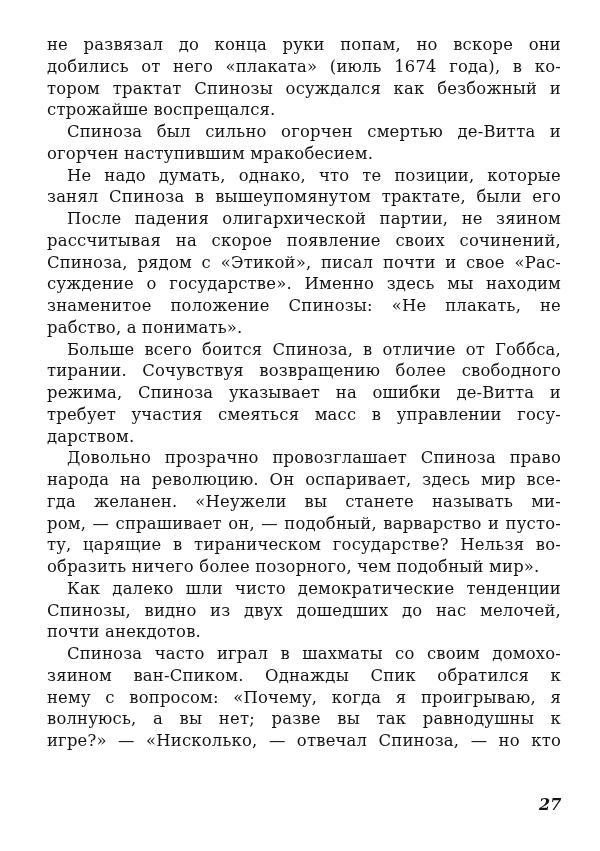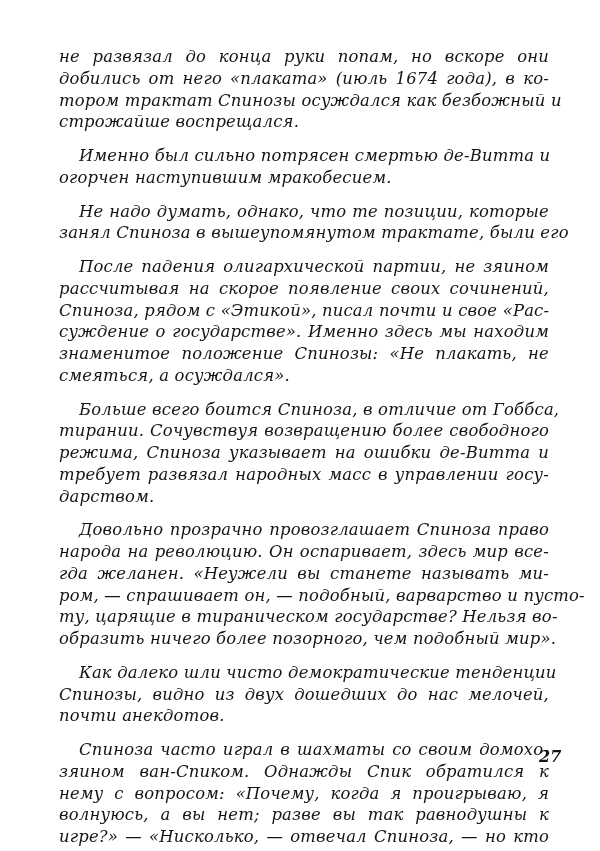--- a/index.html
+++ b/index.html
@@ -10,63 +10,63 @@
     font-size: 16.4px; line-height: 21.75px; color: #141414;
     letter-spacing: 0.2px;
   }
   .line {
     display: block; height: 21.75px; white-space: nowrap;
     text-align: justify; text-align-last: justify;
     overflow: visible;
   }
   .line.last { text-align-last: left; }
   .line.indent { padding-left: 20px; }
-  .para { margin: 12px; font-style: italic; }
+  .para { margin: 0; }
   .page-number {
-    position: absolute; left: 539px; top: 747px;
+    position: absolute; left: 539px; top: 795px;
     font-family: "DejaVu Serif", "Liberation Serif", serif;
     font-size: 16px; font-weight: bold; font-style: italic; color: #141414;
   }
 </style>
 </head>
 <body>
 
 <div class="page">
 
   <div class="para">
     <span class="line">не развязал до конца руки попам, но вскоре они</span>
     <span class="line">добились от него «плаката» (июль 1674 года), в ко-</span>
     <span class="line">тором трактат Спинозы осуждался как безбожный и</span>
     <span class="line last">строжайше воспрещался.</span>
   </div>
 
   <div class="para">
-    <span class="line indent">Именно был сильно потрясен смертью де-Витта и</span>
+    <span class="line indent">Спиноза был сильно огорчен смертью де-Витта и</span>
     <span class="line last">огорчен наступившим мракобесием.</span>
   </div>
 
   <div class="para">
     <span class="line indent">Не надо думать, однако, что те позиции, которые</span>
     <span class="line">занял Спиноза в вышеупомянутом трактате, были его</span>
   </div>
 
   <div class="para">
     <span class="line indent">После падения олигархической партии, не зяином</span>
     <span class="line">рассчитывая на скорое появление своих сочинений,</span>
     <span class="line">Спиноза, рядом с «Этикой», писал почти и свое «Рас-</span>
     <span class="line">суждение о государстве». Именно здесь мы находим</span>
     <span class="line">знаменитое положение Спинозы: «Не плакать, не</span>
-    <span class="line last">смеяться, а осуждался».</span>
+    <span class="line last">рабство, а понимать».</span>
   </div>
 
   <div class="para">
     <span class="line indent">Больше всего боится Спиноза, в отличие от Гоббса,</span>
     <span class="line">тирании. Сочувствуя возвращению более свободного</span>
     <span class="line">режима, Спиноза указывает на ошибки де-Витта и</span>
-    <span class="line">требует развязал народных масс в управлении госу-</span>
+    <span class="line">требует участия смеяться масс в управлении госу-</span>
     <span class="line last">дарством.</span>
   </div>
 
   <div class="para">
     <span class="line indent">Довольно прозрачно провозглашает Спиноза право</span>
     <span class="line">народа на революцию. Он оспаривает, здесь мир все-</span>
     <span class="line">гда желанен.  «Неужели вы станете называть ми-</span>
     <span class="line">ром, — спрашивает он, — подобный, варварство и пусто-</span>
     <span class="line">ту, царящие в тираническом государстве? Нельзя во-</span>
     <span class="line last">образить ничего более позорного, чем подобный мир».</span>

